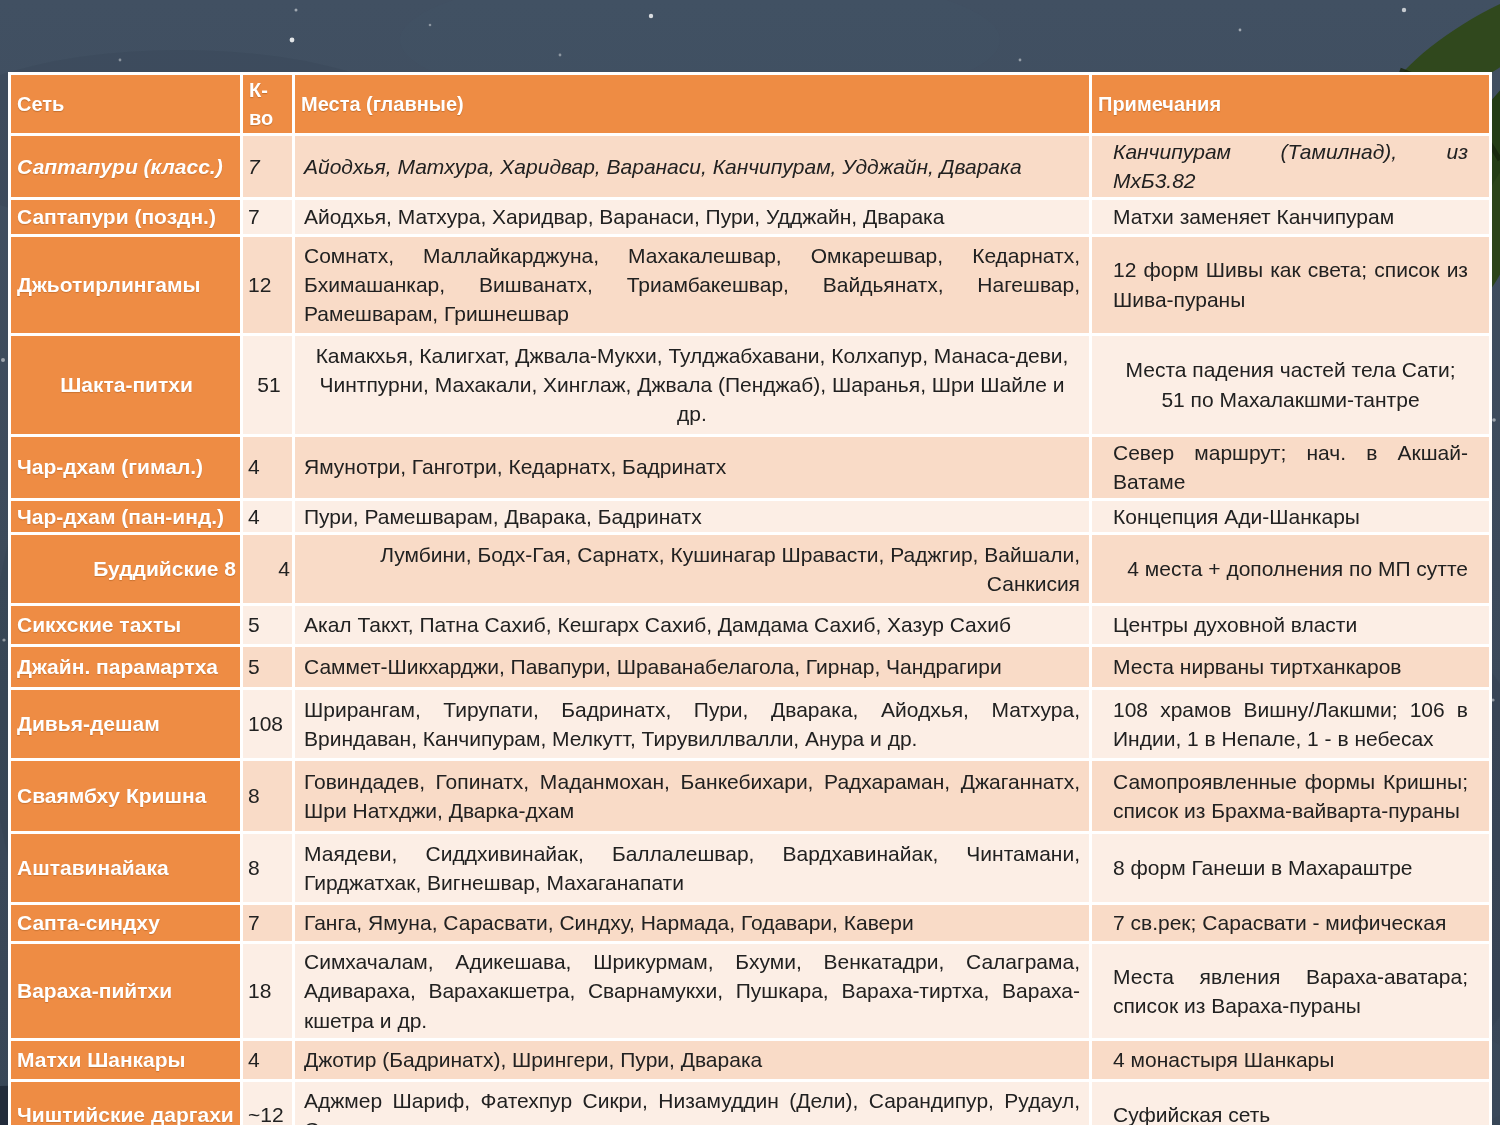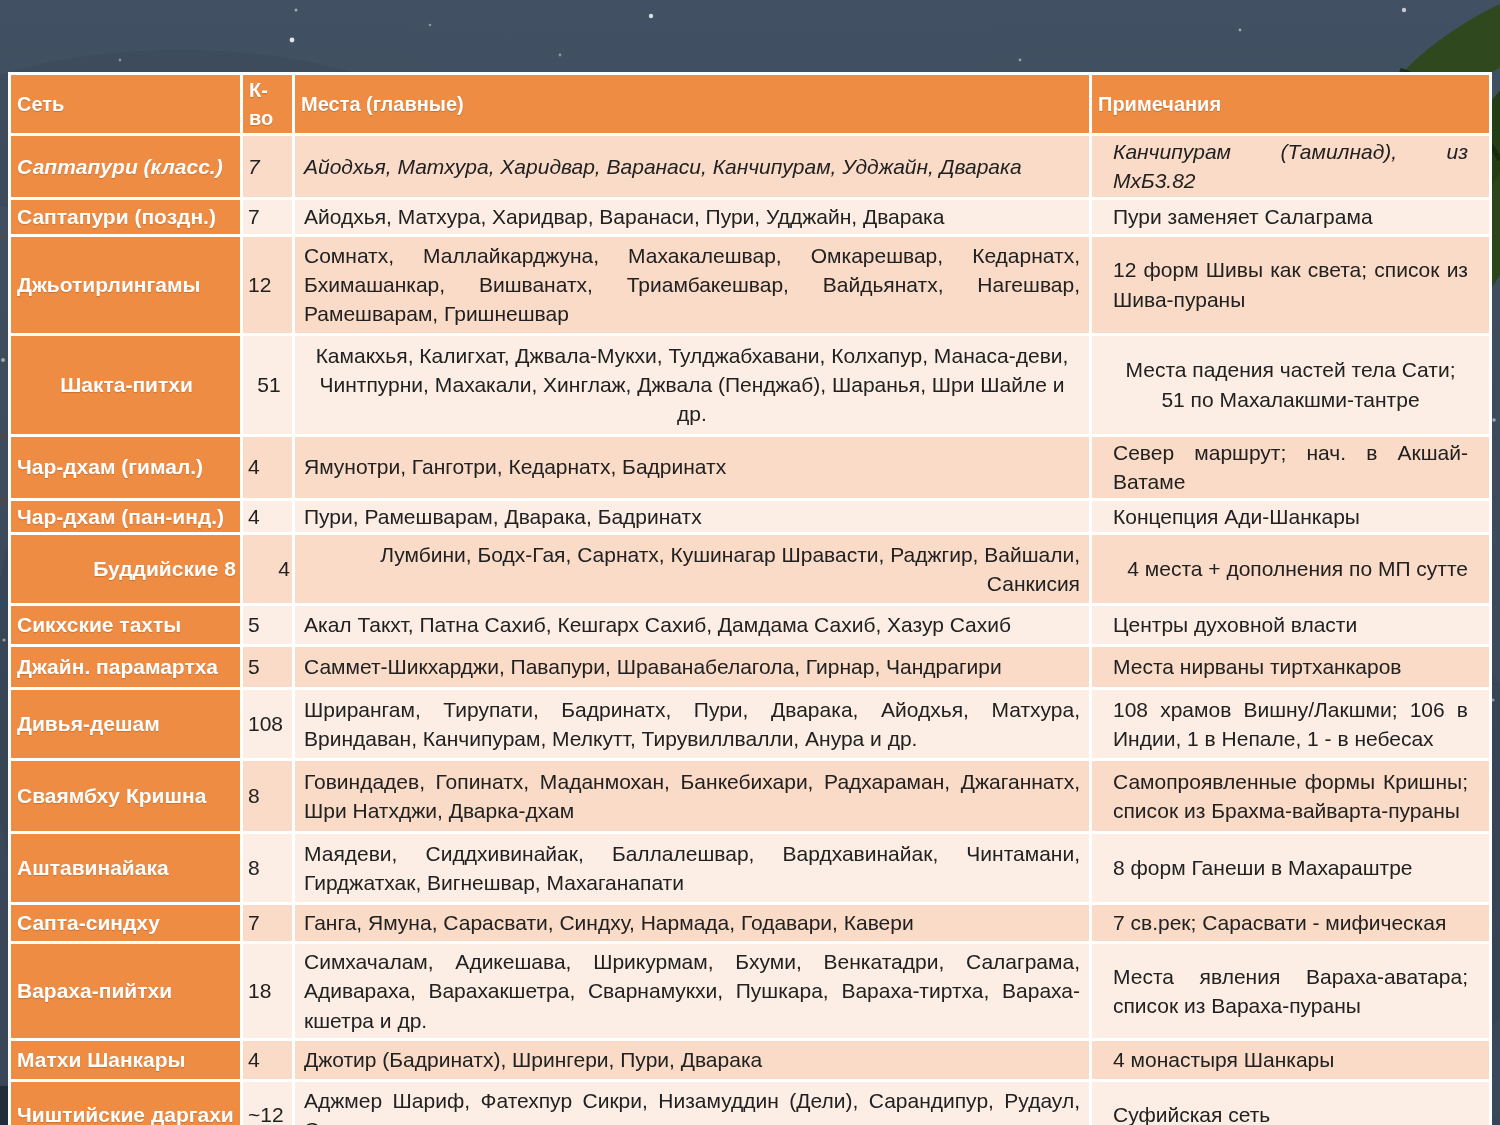--- a/index.html
+++ b/index.html
@@ -153,21 +153,21 @@
       <tr class="r0 band-a">
         <td class="net">Саптапури (класс.)</td>
         <td class="cnt">7</td>
         <td class="places">Айодхья, Матхура, Харидвар, Варанаси, Канчипурам, Удджайн, Дварака</td>
         <td class="notes">Канчипурам (Тамилнад), из МхБ3.82</td>
       </tr>
       <tr class="r1 band-b">
         <td class="net">Саптапури (поздн.)</td>
         <td class="cnt">7</td>
         <td class="places">Айодхья, Матхура, Харидвар, Варанаси, Пури, Удджайн, Дварака</td>
-        <td class="notes">Пури заменяет Салаграма</td>
+        <td class="notes">Матхи заменяет Канчипурам</td>
       </tr>
       <tr class="r2 band-a">
         <td class="net">Джьотирлингамы</td>
         <td class="cnt">12</td>
         <td class="places">Сомнатх, Маллайкарджуна, Махакалешвар, Омкарешвар, Кедарнатх, Бхимашанкар, Вишванатх, Триамбакешвар, Вайдьянатх, Нагешвар, Рамешварам, Гришнешвар</td>
         <td class="notes">12 форм Шивы как света; список из Шива-пураны</td>
       </tr>
       <tr class="r3 band-b">
         <td class="net">Шакта-питхи</td>
         <td class="cnt">51</td>

